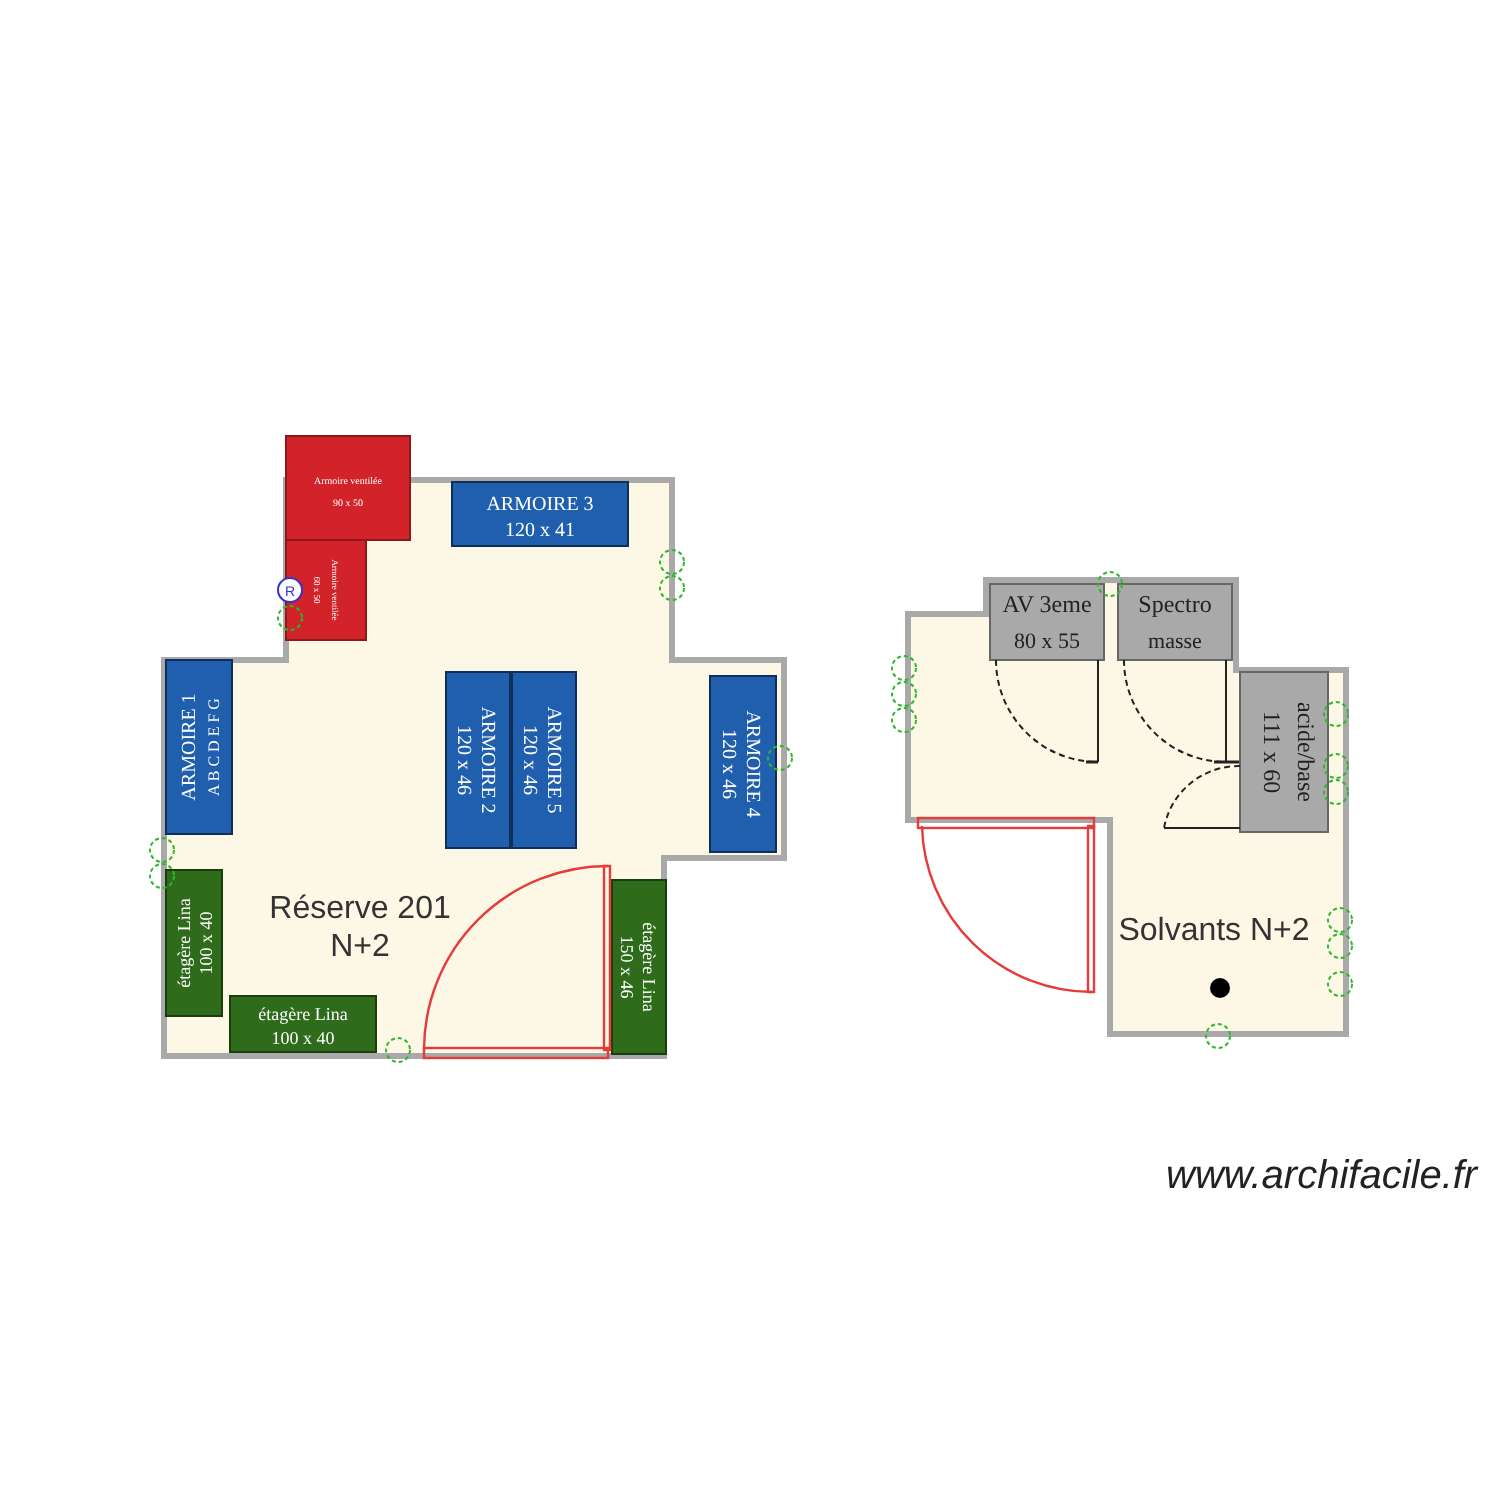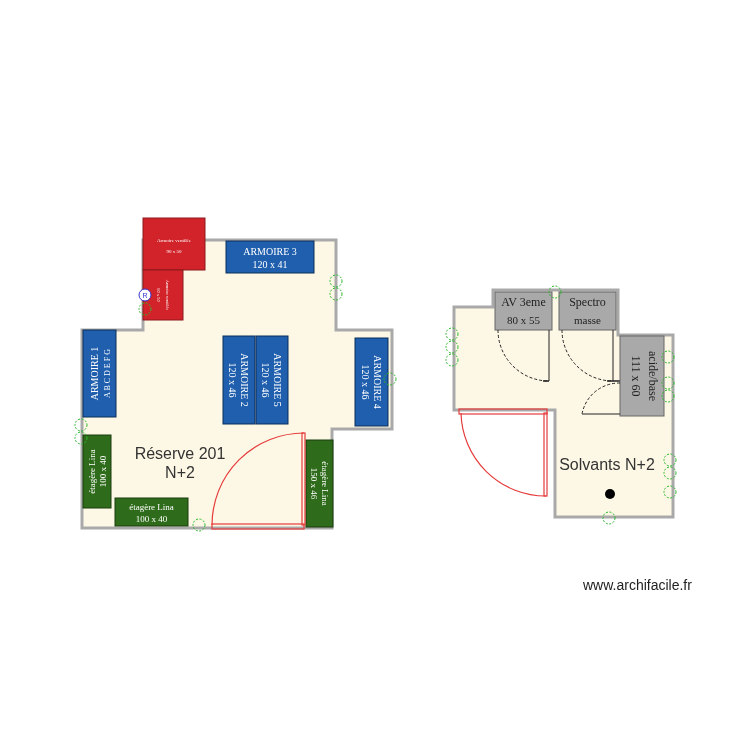--- a/index.html
+++ b/index.html
@@ -1,20 +1,20 @@
 <!DOCTYPE html>
 <html><head>
   <meta charset="utf-8">
   <style>
     html, body { margin: 0; padding: 0; background: #ffffff; }
     body { width: 750px; height: 750px; position: relative; overflow: hidden; font-family: "Liberation Sans", sans-serif; }
     #plan { position: absolute; left: 0; top: 0; }
     .serif { font-family: "Liberation Serif", serif; }
     .sans { font-family: "Liberation Sans", sans-serif; }
-    .watermark { position: absolute; left: 583px; top: 577px; font-size: 14px; color: #222; font-family: "Liberation Sans", sans-serif; }
+    .watermark { position: absolute; left: 583px; top: 577px; font-size: 20px; color: #222; font-family: "Liberation Sans", sans-serif; font-style: italic; }
   </style>
 </head>
 <body>
 
 <svg id="plan" width="750" height="750" viewBox="0 0 750 750" xmlns="http://www.w3.org/2000/svg">
 
   <g>
     <polygon points="82,330 143,330 143,240 336,240 336,330 392,330 392,429 332,429 332,528 82,528" fill="#fdf8e6" stroke="#a9a9a9" stroke-width="3"></polygon>
   </g>
 

